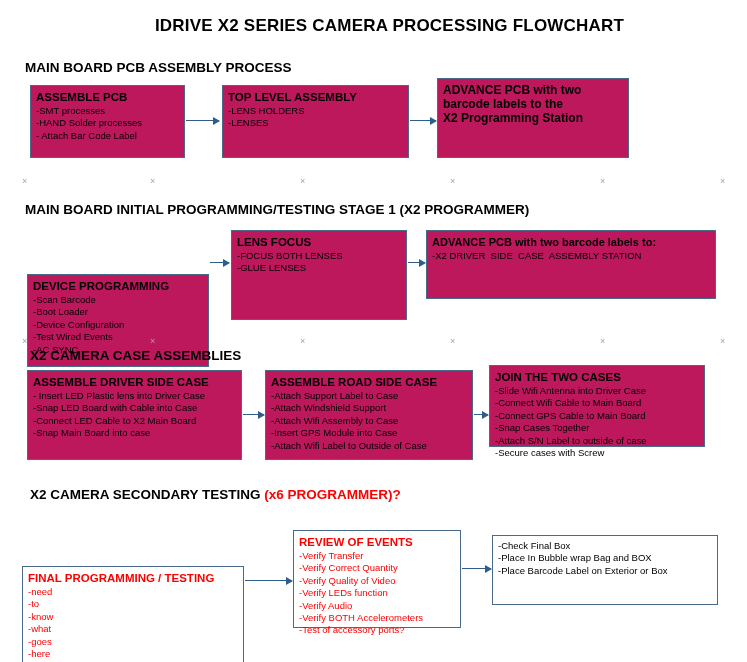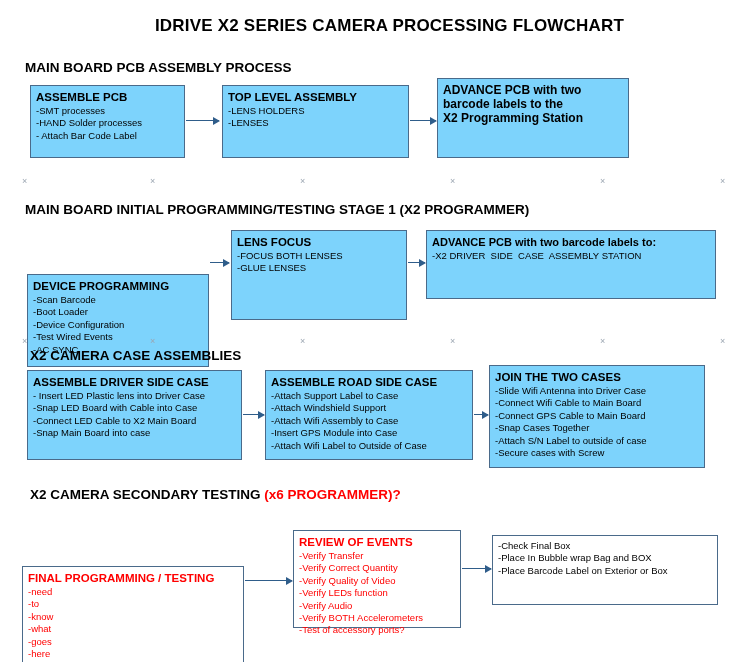--- a/index.html
+++ b/index.html
@@ -30,21 +30,21 @@
     position: absolute;
     font-size: 13.5px;
     font-weight: bold;
     color: #000000;
   }
   .section-head .red {
     color: #ff0000;
   }
   .box {
     position: absolute;
-    background: #7dd3fc;
+    background: #be185d;
     border: 1px solid #4a6a8a;
     box-sizing: border-box;
     padding: 4px 5px 3px 5px;
   }
   .box.white {
     background: #ffffff;
   }
   .box-title {
     font-size: 11.5px;
     font-weight: bold;
@@ -190,21 +190,21 @@
     <div>-Attach Support Label to Case</div>
     <div>-Attach Windshield Support</div>
     <div>-Attach Wifi Assembly to Case</div>
     <div>-Insert GPS Module into Case</div>
     <div>-Attach Wifi Label to Outside of Case</div>
   </div>
 </div>
 
 <div class="arrow" style="left:474px; top:414px; width:14px;"></div>
 
-<div class="box" style="left:489px; top:365px; width:216px; height:103px;">
+<div class="box" style="left:489px; top:365px; width:216px; height:82px;">
   <div class="box-title">JOIN THE TWO CASES</div>
   <div class="box-lines">
     <div>-Slide Wifi Antenna into Driver Case</div>
     <div>-Connect Wifi Cable to Main Board</div>
     <div>-Connect GPS Cable to Main Board</div>
     <div>-Snap Cases Together</div>
     <div>-Attach S/N Label to outside of case</div>
     <div>-Secure cases with Screw</div>
   </div>
 </div>

